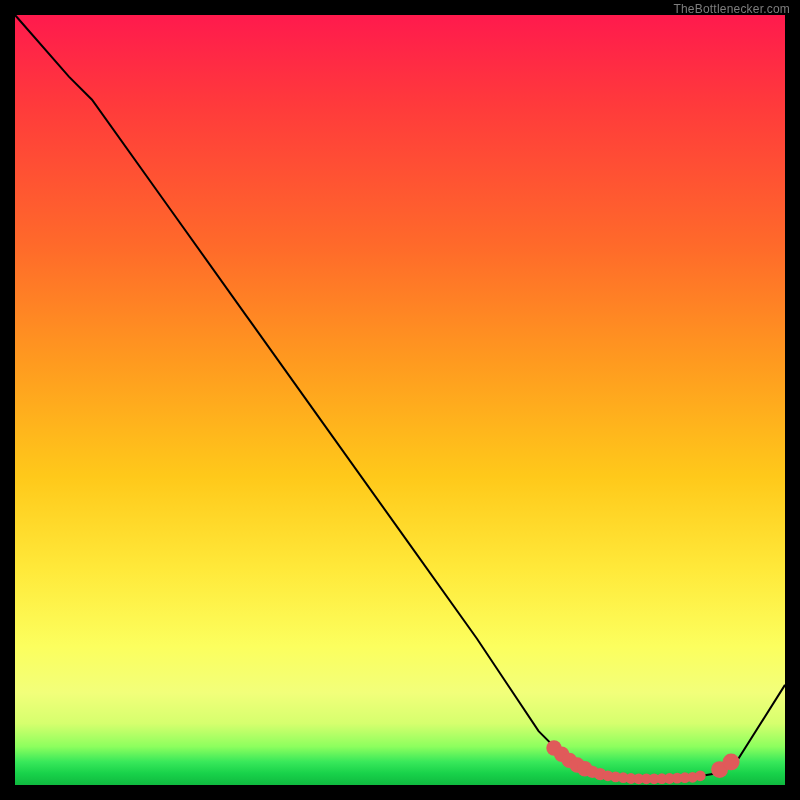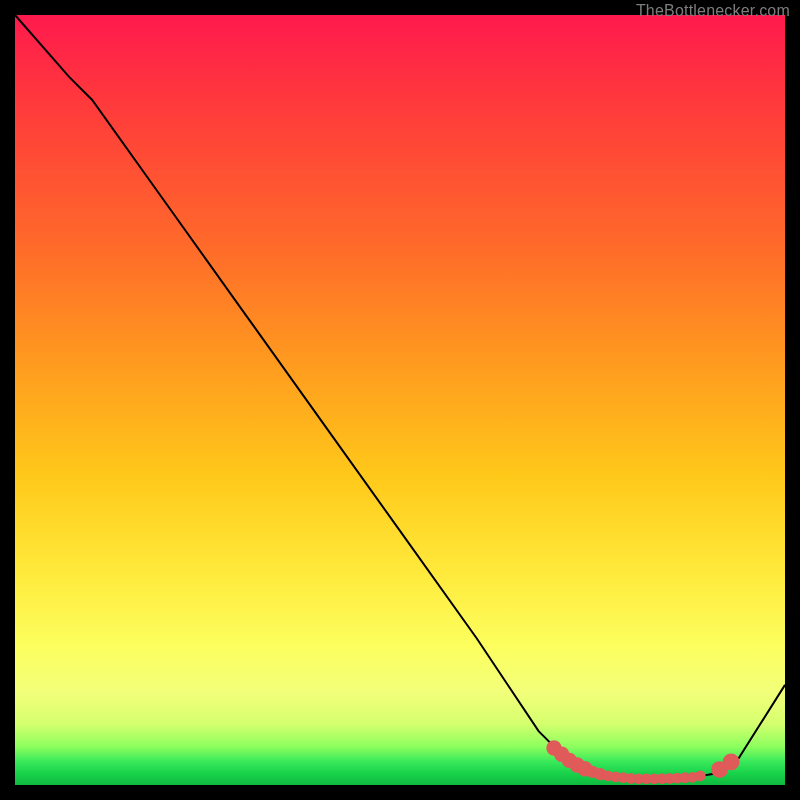--- a/index.html
+++ b/index.html
@@ -59,21 +59,21 @@
   }
   .marker-large {
     fill: #e05a5a;
     stroke: none;
   }
   #watermark {
     position: absolute;
     top: 2px;
     right: 10px;
     color: #7d7d7d;
-    font-size: 16px;
+    font-size: 12px;
     font-weight: 500;
     letter-spacing: 0.2px;
   }
 </style>
 </head>
 <body>
 
 <div id="stage">
   <div id="plot-area">
     <svg id="curve-svg" viewBox="0 0 770 770">

